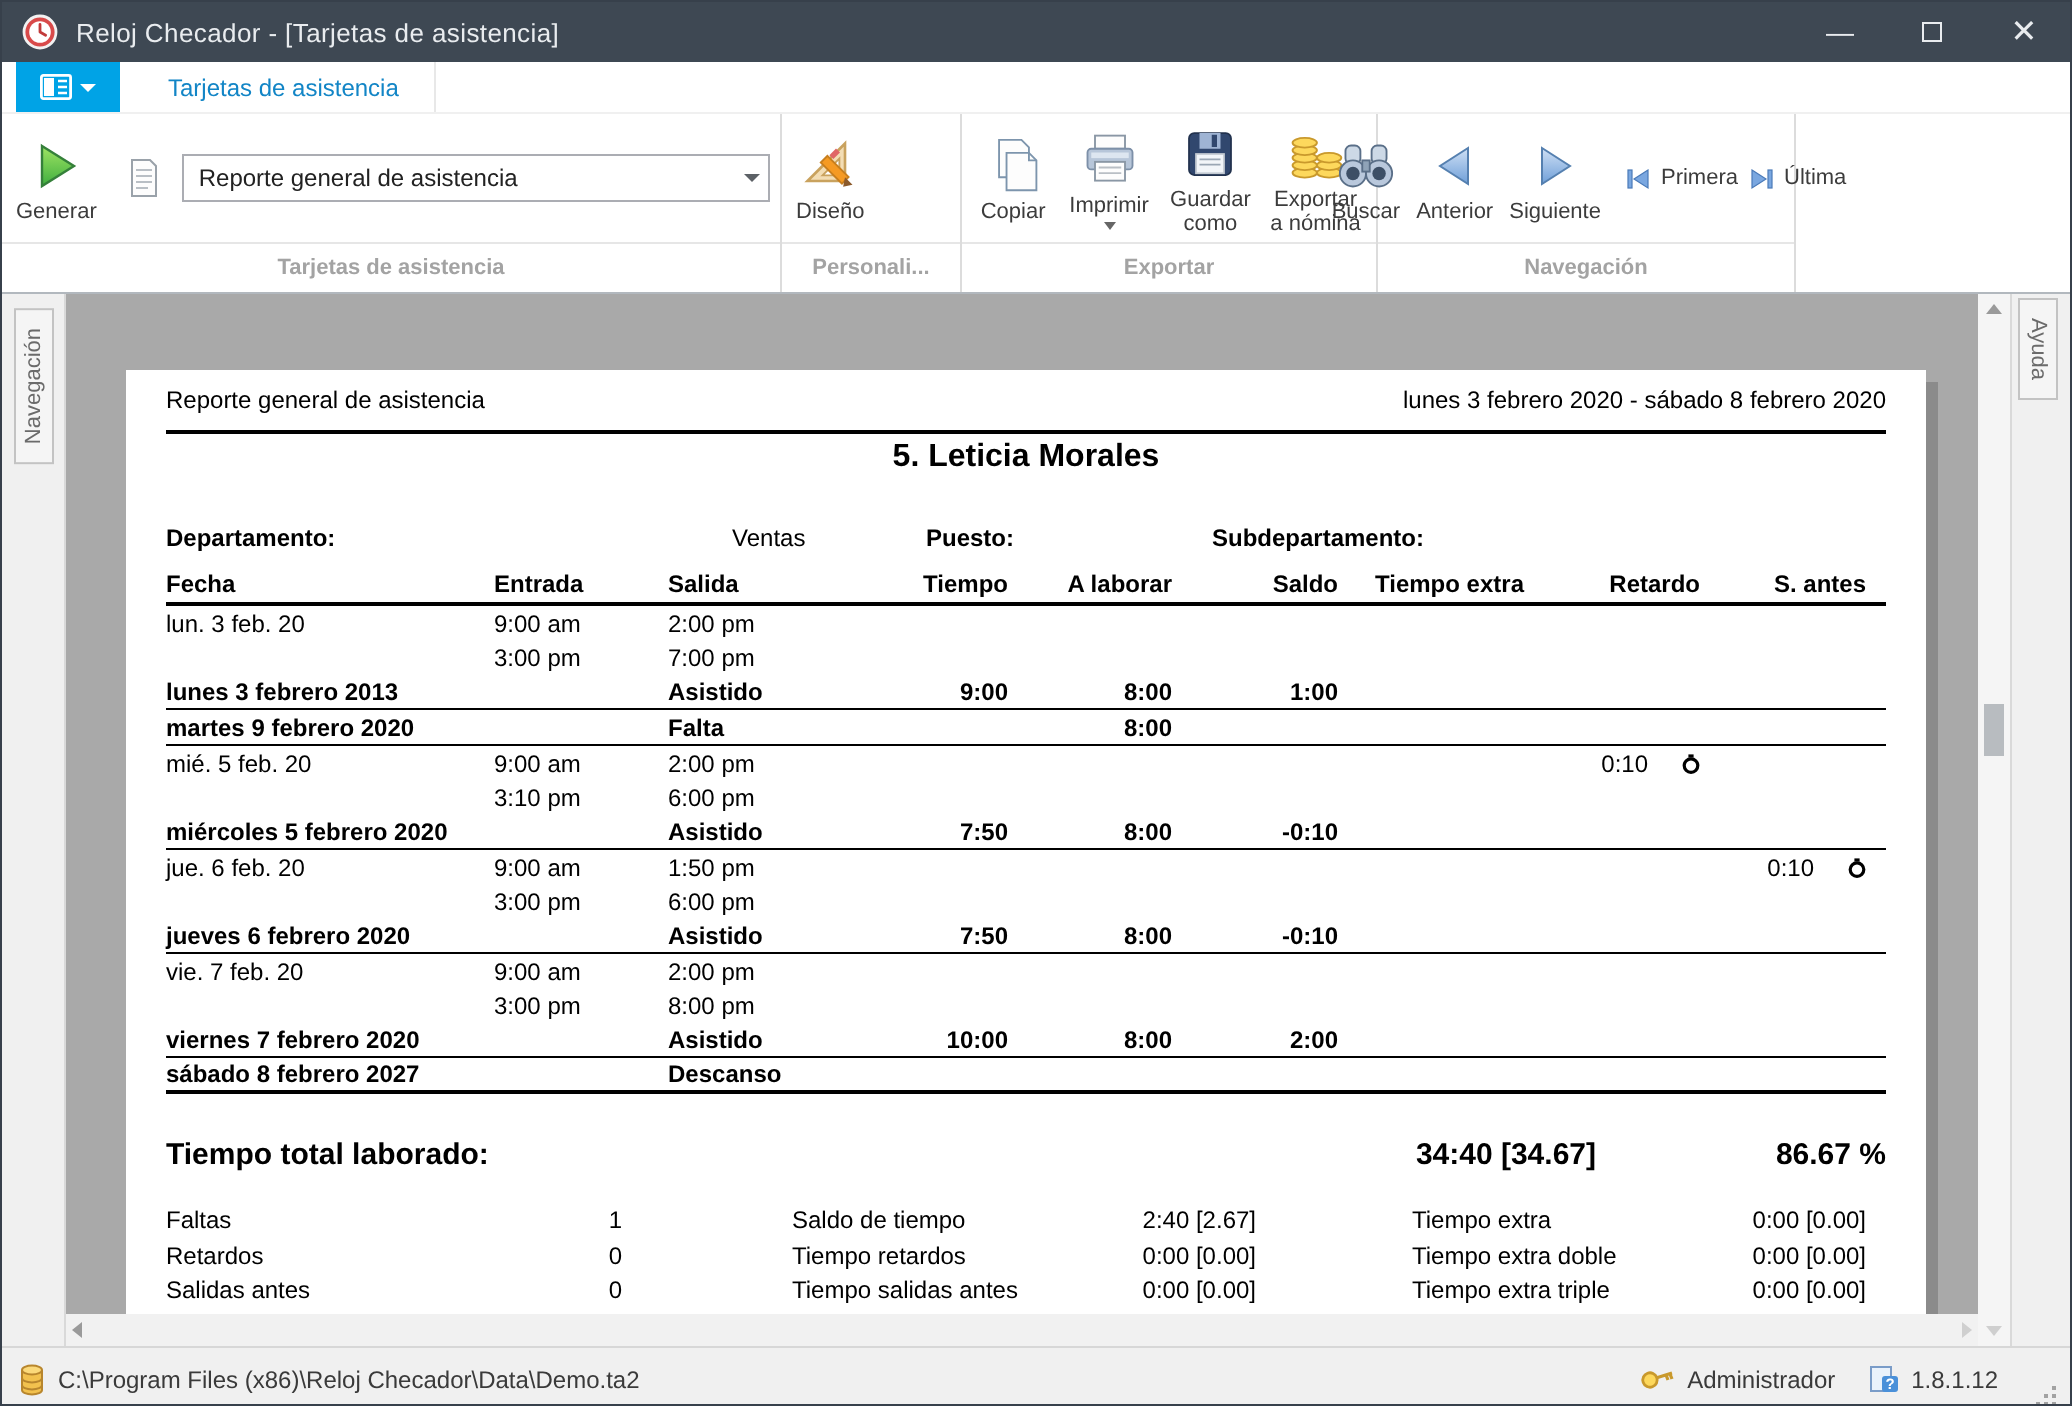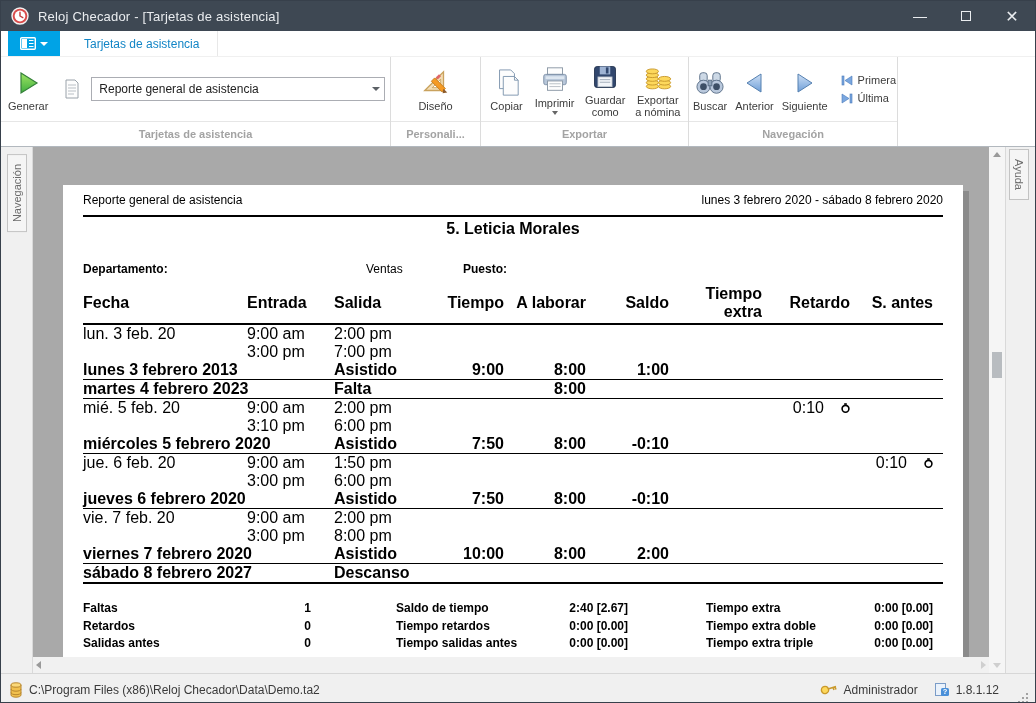--- a/index.html
+++ b/index.html
@@ -33,21 +33,21 @@
   .tbtn .ic { height:34px; display:flex; align-items:center; justify-content:center; }
   .tbtn .drop { width:0; height:0; border-left:3px solid transparent; border-right:3px solid transparent; border-top:4px solid #666; margin-top:2px; }
 
   .combobox { width:294px; height:24px; border:1px solid #abadb3; background:#fff; display:flex; align-items:center; margin-left:6px; }
   .combobox .val { flex:1; font-size:12px; color:#222; padding-left:7px; white-space:nowrap; overflow:hidden; }
   .combobox .cbtn { width:17px; height:100%; display:flex; align-items:center; justify-content:center; }
   .combobox .cbtn .caret { width:0; height:0; border-left:4px solid transparent; border-right:4px solid transparent; border-top:4px solid #5c6166; }
 
   .iconbtn { width:26px; height:30px; display:flex; align-items:center; justify-content:center; margin-left:8px; }
 
-  .navsmall { display:flex; flex-direction:column; gap:6px; margin-left:8px; }
+  .navsmall { display:flex; flex-direction:row; gap:6px; margin-left:8px; }
   .sbtn { display:flex; align-items:center; gap:5px; font-size:11px; color:#3c3c3c; cursor:default; }
 
   
   .viewer { height:526px; display:flex; flex:0 0 auto; background:#a9a9a9; }
   .dock { background:#f0f0f0; flex:0 0 auto; }
   .dock.left { width:32px; border-right:1px solid #d9d9d9; }
   .dock.right { width:30px; border-left:1px solid #d9d9d9; }
   .vtab { background:#f5f5f5; border:1px solid #c3c3c3; color:#6b6b6b; font-size:11px; padding:9px 3px; display:inline-block; }
   .vtab.leftside { writing-mode:vertical-rl; transform:rotate(180deg); margin:7px 0 0 6px; }
   .vtab.rightside { writing-mode:vertical-rl; margin:2px 0 0 3px; }
@@ -66,35 +66,35 @@
   .varrow.u { border-bottom:5px solid #9a9a9a; }
   .varrow.d { border-top:5px solid #cfcfcf; margin-top:auto; }
   .vthumb { width:10px; height:26px; background:#b8bcc0; margin-top:190px; }
 
   
   .rep-head { display:flex; justify-content:space-between; font-size:12px; padding-bottom:8px; border-bottom:2px solid #000; }
   .rep-title { text-align:center; font-size:16px; font-weight:bold; margin-top:3px; }
   .rep-info { display:grid; grid-template-columns:283px 97px 143px 1fr; font-size:12px; margin-top:24px; font-weight:bold; }
   .rep-info .plain { font-weight:normal; }
 
-  .ttable { margin-top:9px; font-size:16px; }
+  .ttable { margin-top:9px; font-size:12px; }
   .trow { display:grid; grid-template-columns:164px 87px 105px 65px 82px 83px 93px 88px 83px; align-items:center; min-height:17px; }
   .trow.thead { font-weight:bold; border-bottom:2px solid #000; padding-bottom:2px; min-height:18px; }
   .trow.day { font-weight:bold; border-bottom:1px solid #000; min-height:18px; }
   .trow.day.thick { border-bottom-width:2px; }
   .trow.day .c1 { grid-column:1 / 3; }
   .c1{grid-column:1} .c2{grid-column:2} .c3{grid-column:3} .c4{grid-column:4} .c5{grid-column:5}
   .c6{grid-column:6} .c7{grid-column:7} .c8{grid-column:8} .c9{grid-column:9}
   .c4,.c5,.c6,.c7,.c8,.c9 { text-align:right; }
   .cellflex { display:flex; justify-content:flex-end; align-items:center; gap:17px; }
 
   .total-row { display:grid; grid-template-columns:1fr 150px 145px; margin-top:22px; font-size:15px; font-weight:bold; }
   .total-row .r { text-align:right; }
 
-  .summary { margin-top:16px; font-size:12px;font-weight:bold; }
+  .summary { margin-top:16px; font-size:12px; }
   .srow { display:grid; grid-template-columns:160px 68px 85px 145px 87px 78px 140px 87px; line-height:17.5px; }
   .srow .v { text-align:right; }
 
   
   .statusbar { height:33px; background:#f0f0f0; border-top:1px solid #d7d7d7; display:flex; align-items:center; font-size:12px; color:#3a3a3a; padding:0 6px 0 8px; flex:0 0 auto; }
   .statusbar .path { margin-left:6px; }
   .statusbar .spacer { flex:1; }
   .statusbar .item { display:flex; align-items:center; gap:6px; margin-right:16px; }
   .grip { margin-left:2px; align-self:flex-end; margin-bottom:2px; }
 </style>
@@ -164,21 +164,21 @@
           <span class="val">Reporte general de asistencia</span>
           <span class="cbtn">
             <span class="caret"></span>
           </span>
         </div>
       </div>
       <div class="caption">Tarjetas de asistencia</div>
     </div>
 
     <div class="rgroup" style="width:90px">
-      <div class="content" style="justify-content:center">
+      <div class="content" style="">
         <div class="tbtn">
           <span class="ic">
             <svg width="30" height="30" viewBox="0 0 32 32">
               <path d="M4 24 L24 4 L24 24 Z" fill="#f3ddb4" stroke="#c9a25e" stroke-width="1.4"></path>
               <path d="M12 21 L21 12 L21 21 Z" fill="#ffffff" stroke="#c9a25e"></path>
               <g>
                 <rect x="16" y="10" width="5" height="16" transform="rotate(-45 18.5 18)" fill="#f59a23" stroke="#c87f1e"></rect>
                 <path d="M27 25 L31 29 L26 30 Z" transform="translate(-3 -3)" fill="#8b5a2b"></path>
                 <rect x="16" y="8" width="5" height="3" transform="rotate(-45 18.5 9.5)" fill="#e06666"></rect>
               </g>
@@ -326,20 +326,21 @@
             <span>Reporte general de asistencia</span>
             <span>lunes 3 febrero 2020 - sábado 8 febrero 2020</span>
           </div>
 
           <div class="rep-title">5. Leticia Morales</div>
 
           <div class="rep-info">
             <span>Departamento:</span>
             <span class="plain">Ventas</span>
             <span>Puesto:</span>
+            <span>Subdepartamento:</span>
           </div>
 
           <div class="ttable">
             <div class="trow thead">
               <span class="c1">Fecha</span>
               <span class="c2">Entrada</span>
               <span class="c3">Salida</span>
               <span class="c4">Tiempo</span>
               <span class="c5">A laborar</span>
               <span class="c6">Saldo</span>
@@ -358,21 +359,21 @@
               <span class="c3">7:00 pm</span>
             </div>
             <div class="trow day">
               <span class="c1">lunes 3 febrero 2013</span>
               <span class="c3">Asistido</span>
               <span class="c4">9:00</span>
               <span class="c5">8:00</span>
               <span class="c6">1:00</span>
             </div>
             <div class="trow day">
-              <span class="c1">martes 4 febrero 2023</span>
+              <span class="c1">martes 9 febrero 2020</span>
               <span class="c3">Falta</span>
               <span class="c5">8:00</span>
             </div>
 
             <div class="trow">
               <span class="c1">mié. 5 feb. 20</span>
               <span class="c2">9:00 am</span>
               <span class="c3">2:00 pm</span>
               <span class="c8 cellflex">
                 <span>0:10</span>
@@ -433,20 +434,25 @@
               <span class="c4">10:00</span>
               <span class="c5">8:00</span>
               <span class="c6">2:00</span>
             </div>
             <div class="trow day thick">
               <span class="c1">sábado 8 febrero 2027</span>
               <span class="c3">Descanso</span>
             </div>
           </div>
 
+          <div class="total-row">
+            <span>Tiempo total laborado:</span>
+            <span class="r">34:40 [34.67]</span>
+            <span class="r">86.67 %</span>
+          </div>
 
           <div class="summary">
             <div class="srow">
               <span>Faltas</span>
               <span class="v">1</span>
               <span></span>
               <span>Saldo de tiempo</span>
               <span class="v">2:40 [2.67]</span>
               <span></span>
               <span>Tiempo extra</span>

